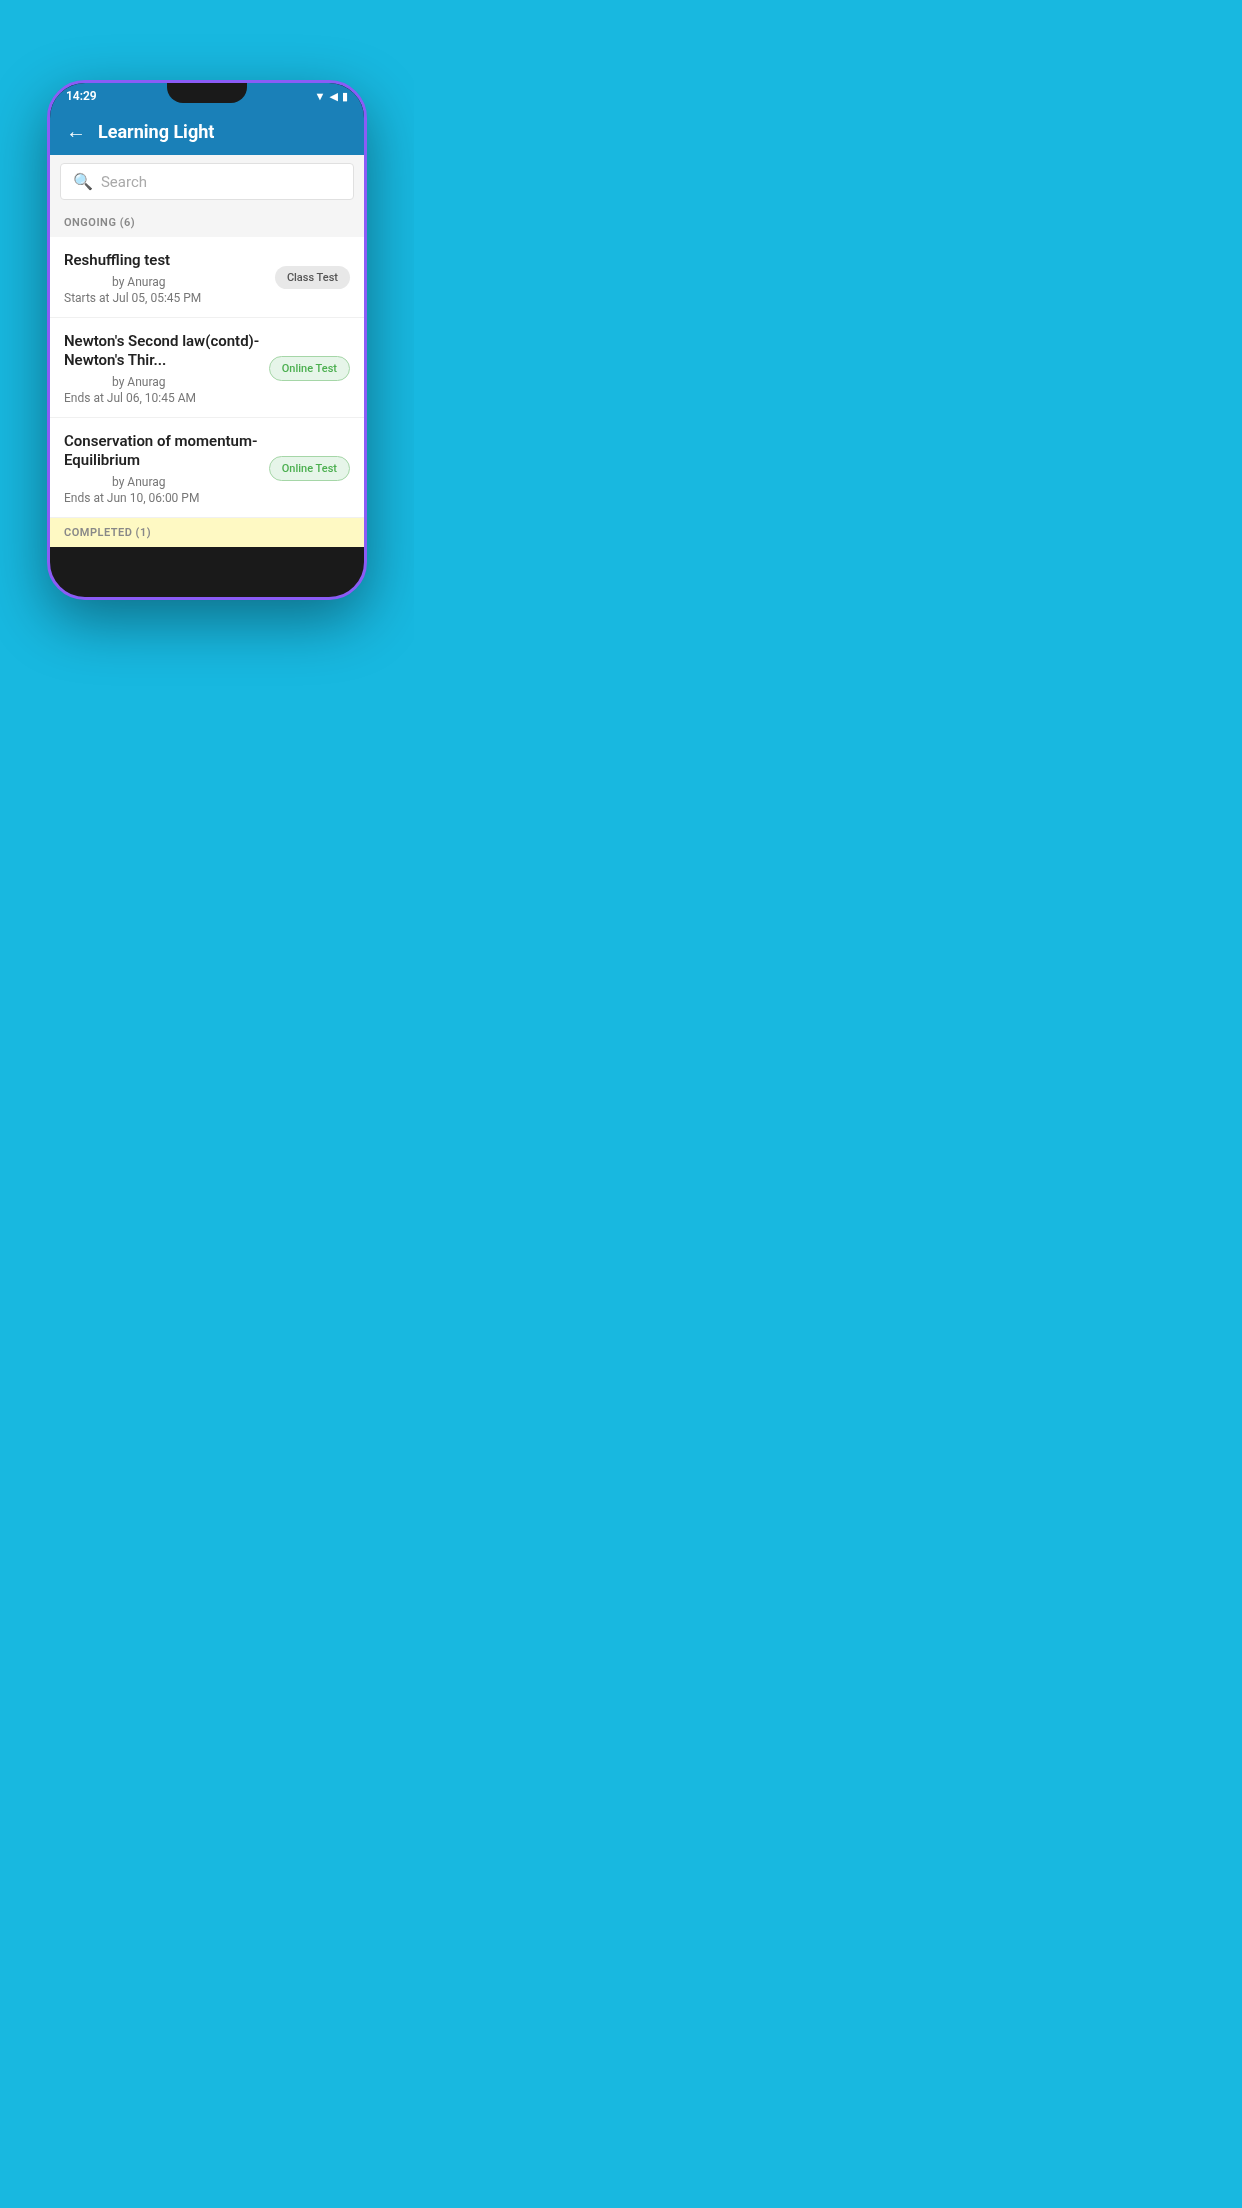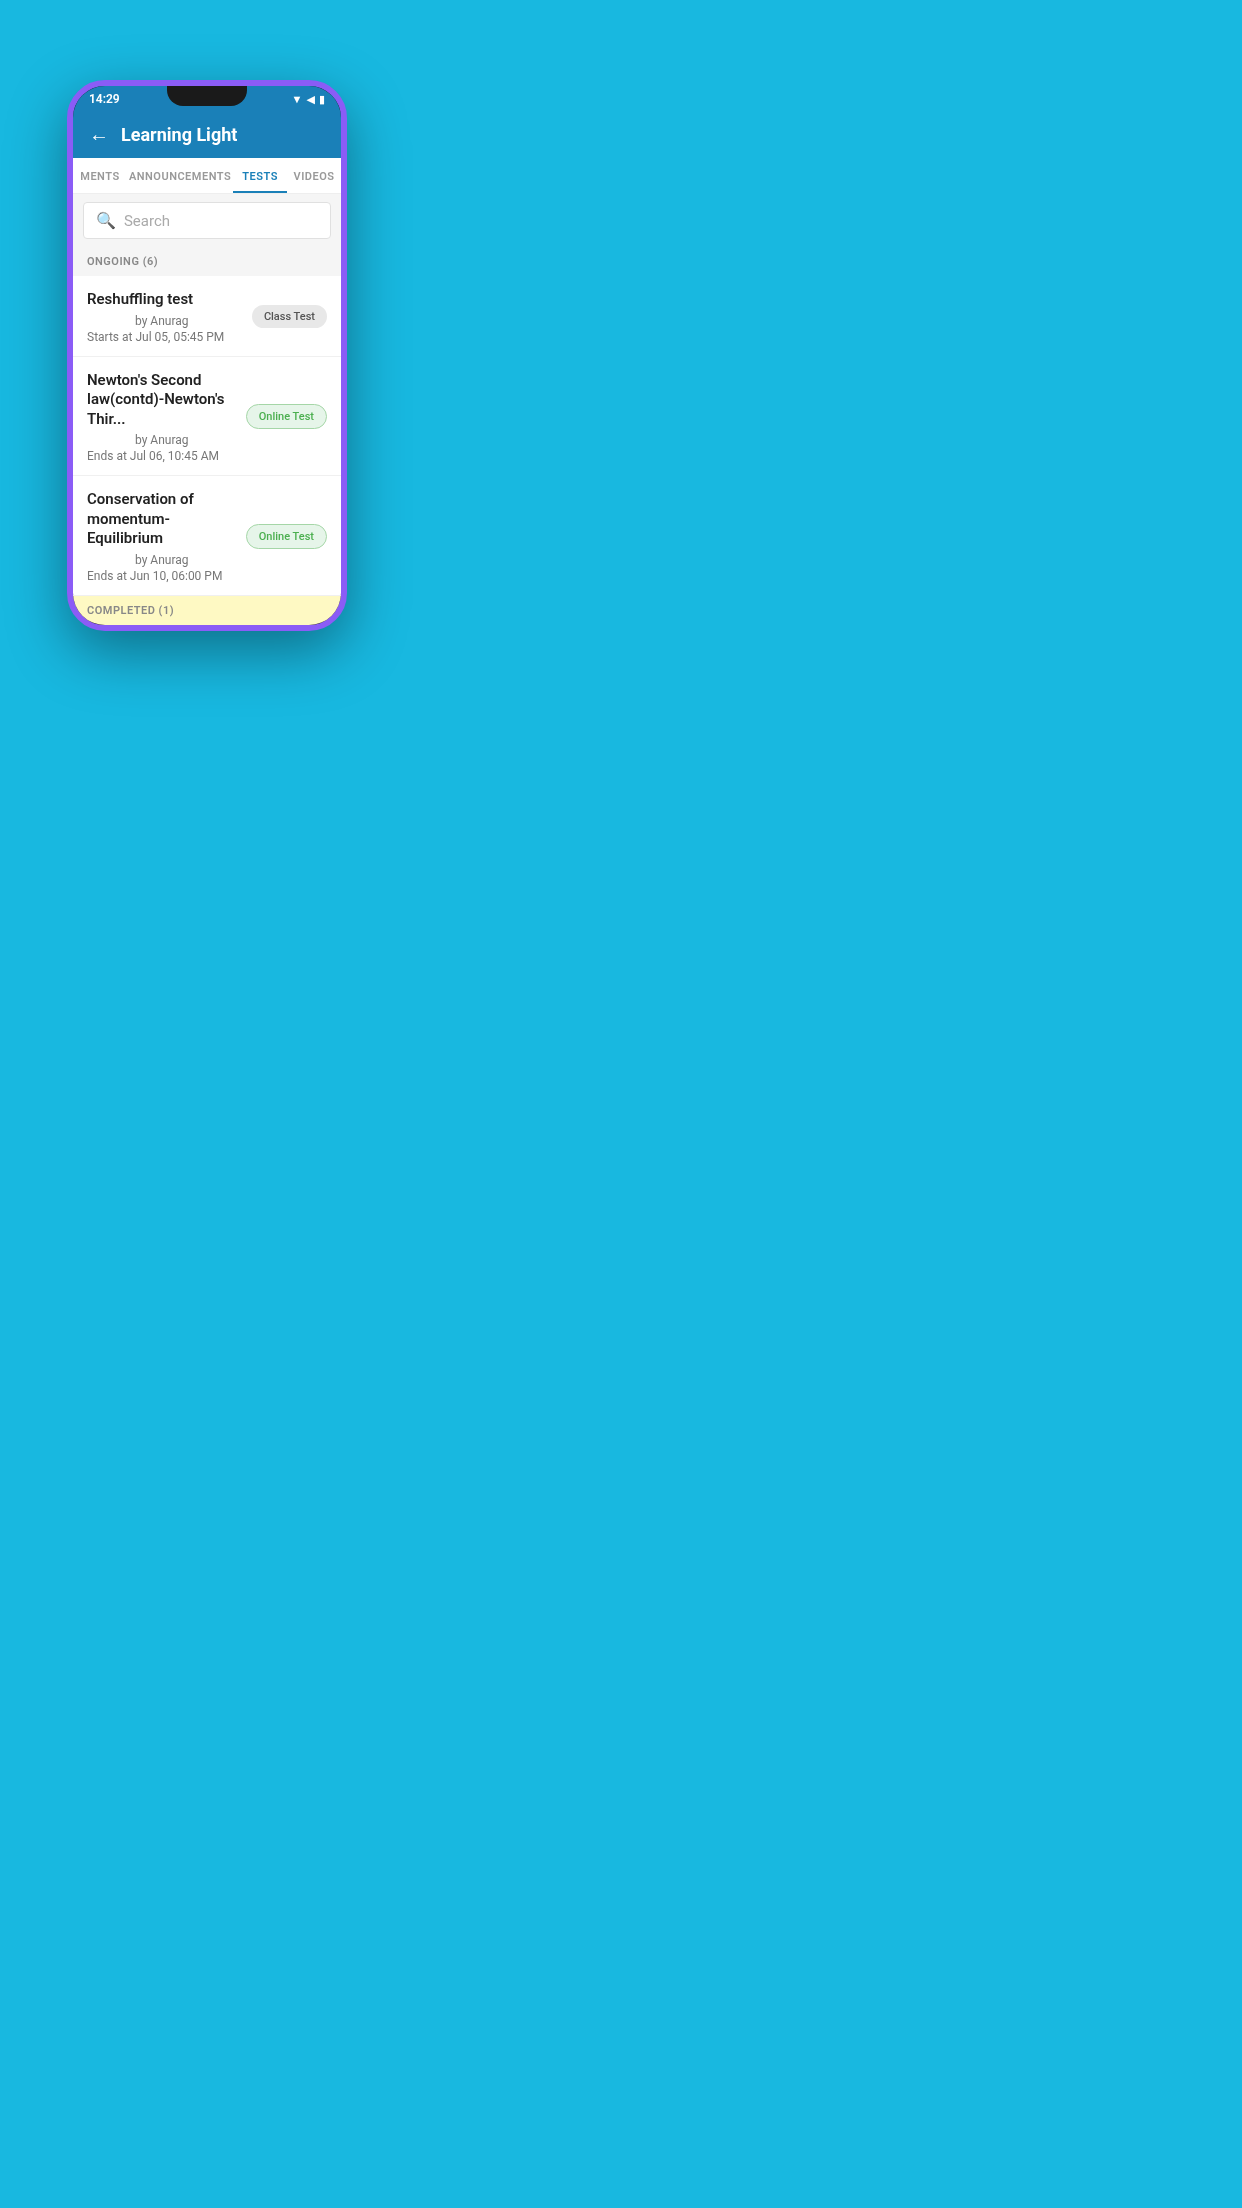--- a/index.html
+++ b/index.html
@@ -53,29 +53,29 @@
     }
 
     .speech-bubble-subtitle {
       font-size: 16px;
       color: #777;
       font-weight: 400;
     }
 
     
     .phone-mockup {
-      width: 280px;
+      width: 320px;
       min-height: 520px;
       background: #1a1a1a;
       border-radius: 38px;
       margin-top: 40px;
       overflow: hidden;
       position: relative;
       box-shadow: 0 20px 60px rgba(0,0,0,0.4);
-      border: 6px solid #8b5cf6;
+      border: 3px solid #8b5cf6;
     }
 
     
     .phone-status-bar {
       background: #1a80b8;
       display: flex;
       justify-content: space-between;
       align-items: center;
       padding: 6px 16px 4px;
       color: white;
@@ -278,34 +278,20 @@
         <span>◀</span>
         <span>▮</span>
       </div>
     </div>
 
     <div class="app-header">
       <span class="back-arrow">←</span>
       <span class="app-header-title">Learning Light</span>
     </div>
 
-    <div class="tabs-bar">
-      <div class="tab-item">
-        <span>MENTS</span>
-      </div>
-      <div class="tab-item">
-        <span>ANNOUNCEMENTS</span>
-      </div>
-      <div class="tab-item active">
-        <span>TESTS</span>
-      </div>
-      <div class="tab-item">
-        <span>VIDEOS</span>
-      </div>
-    </div>
 
     <div class="search-container">
       <div class="search-bar">
         <span class="search-icon">🔍</span>
         <span class="search-placeholder">Search</span>
       </div>
     </div>
 
     <div class="section-header">ONGOING (6)</div>
 

